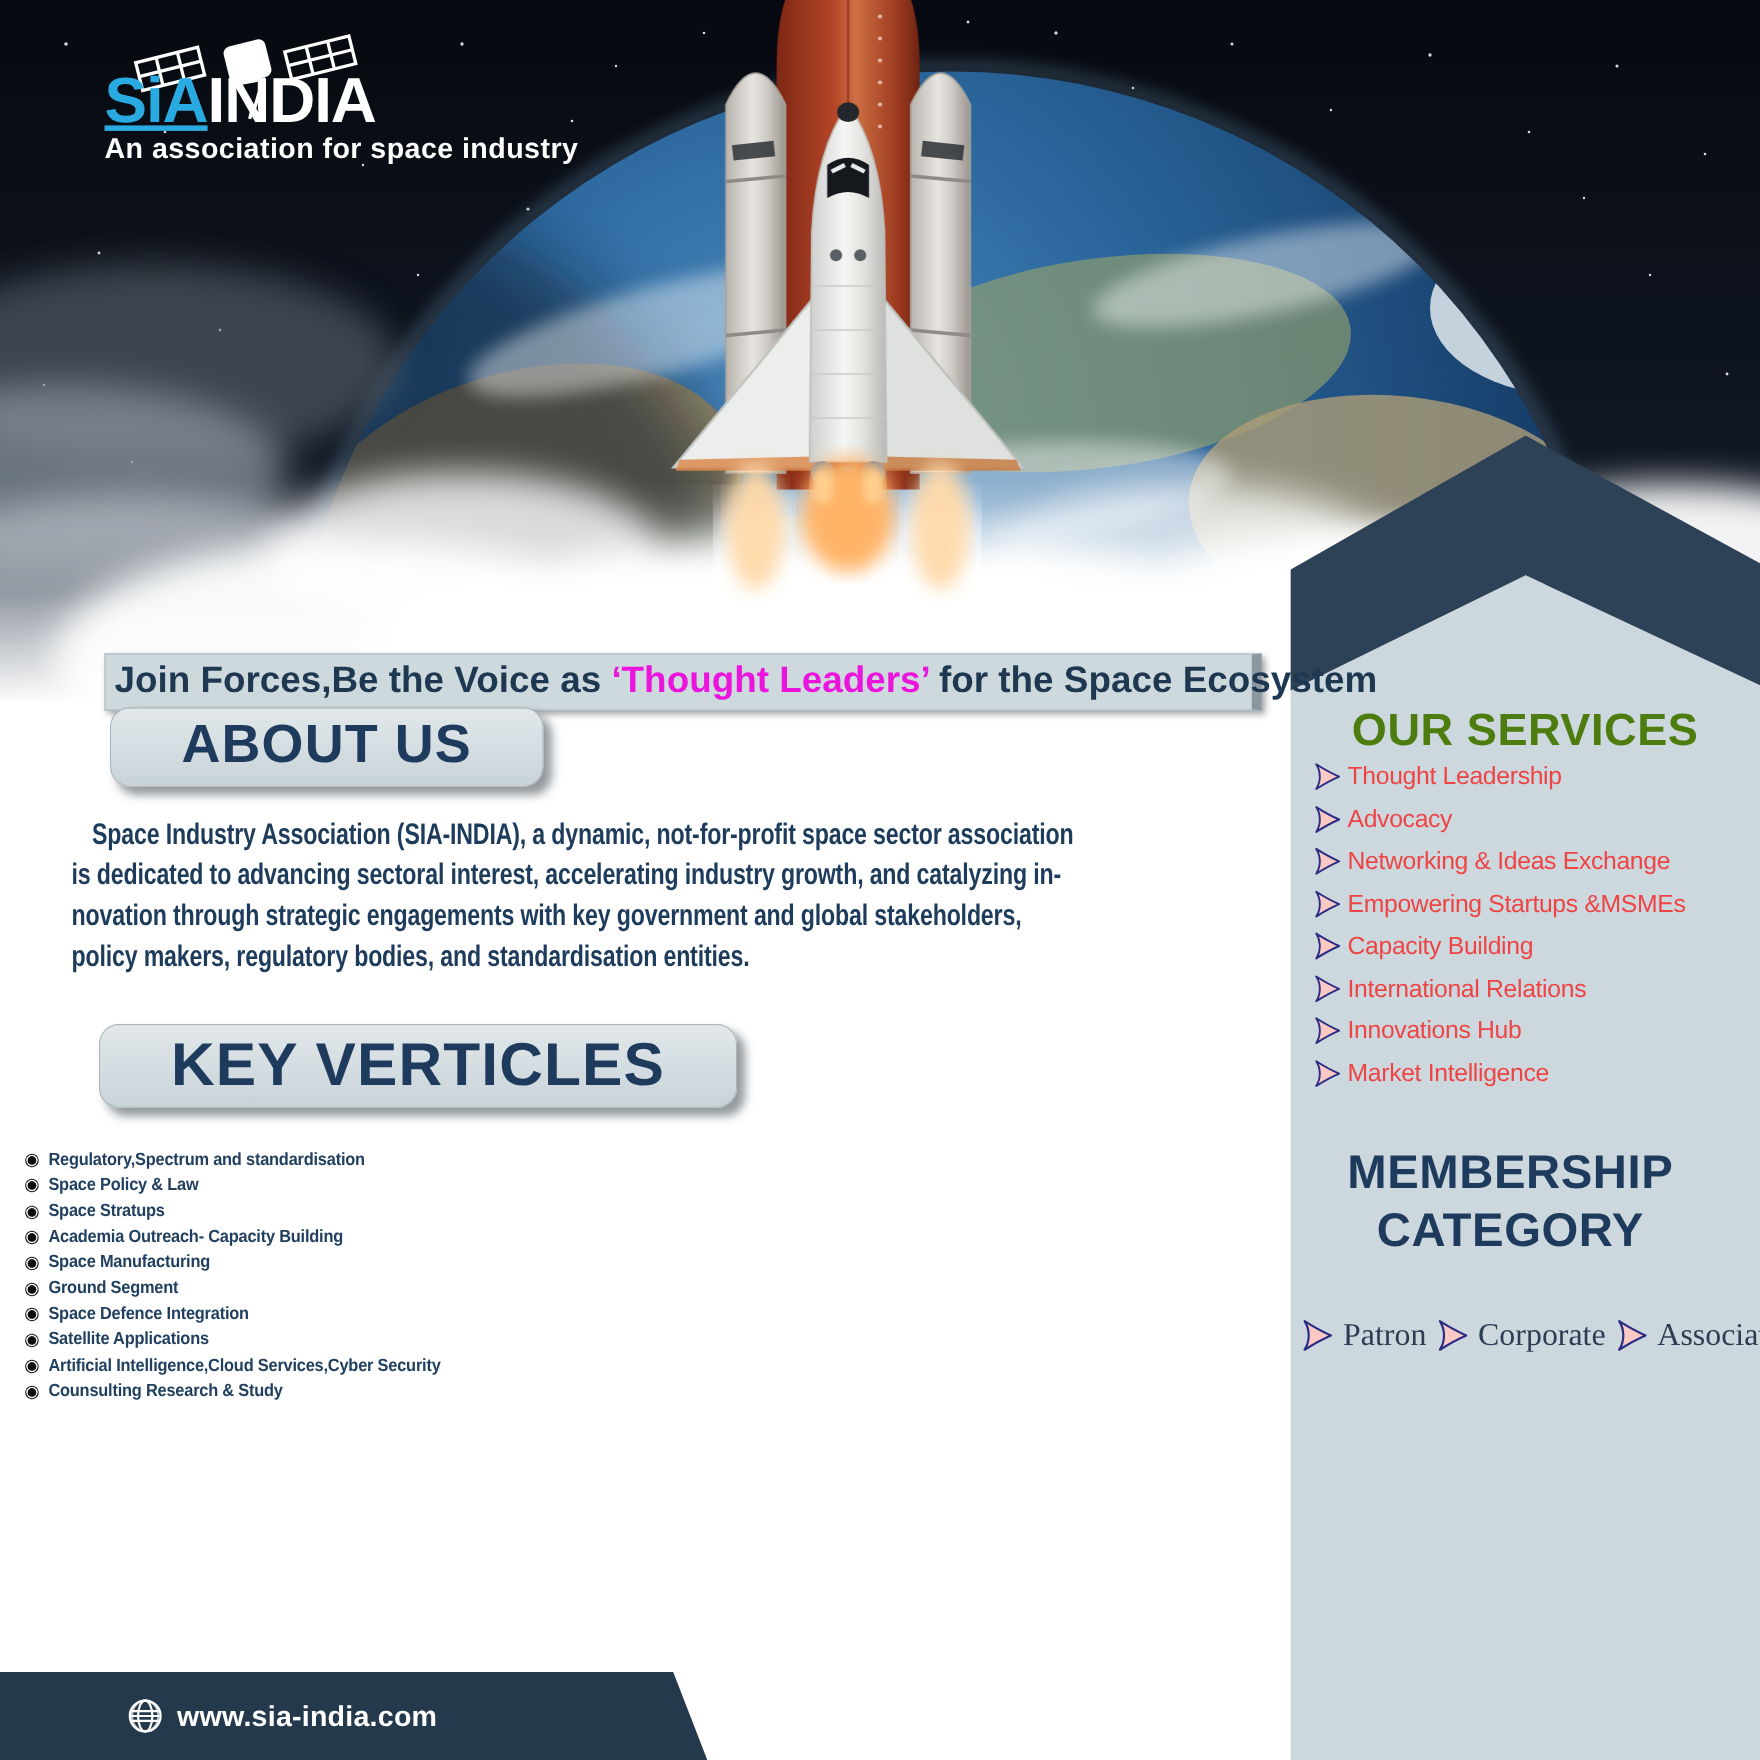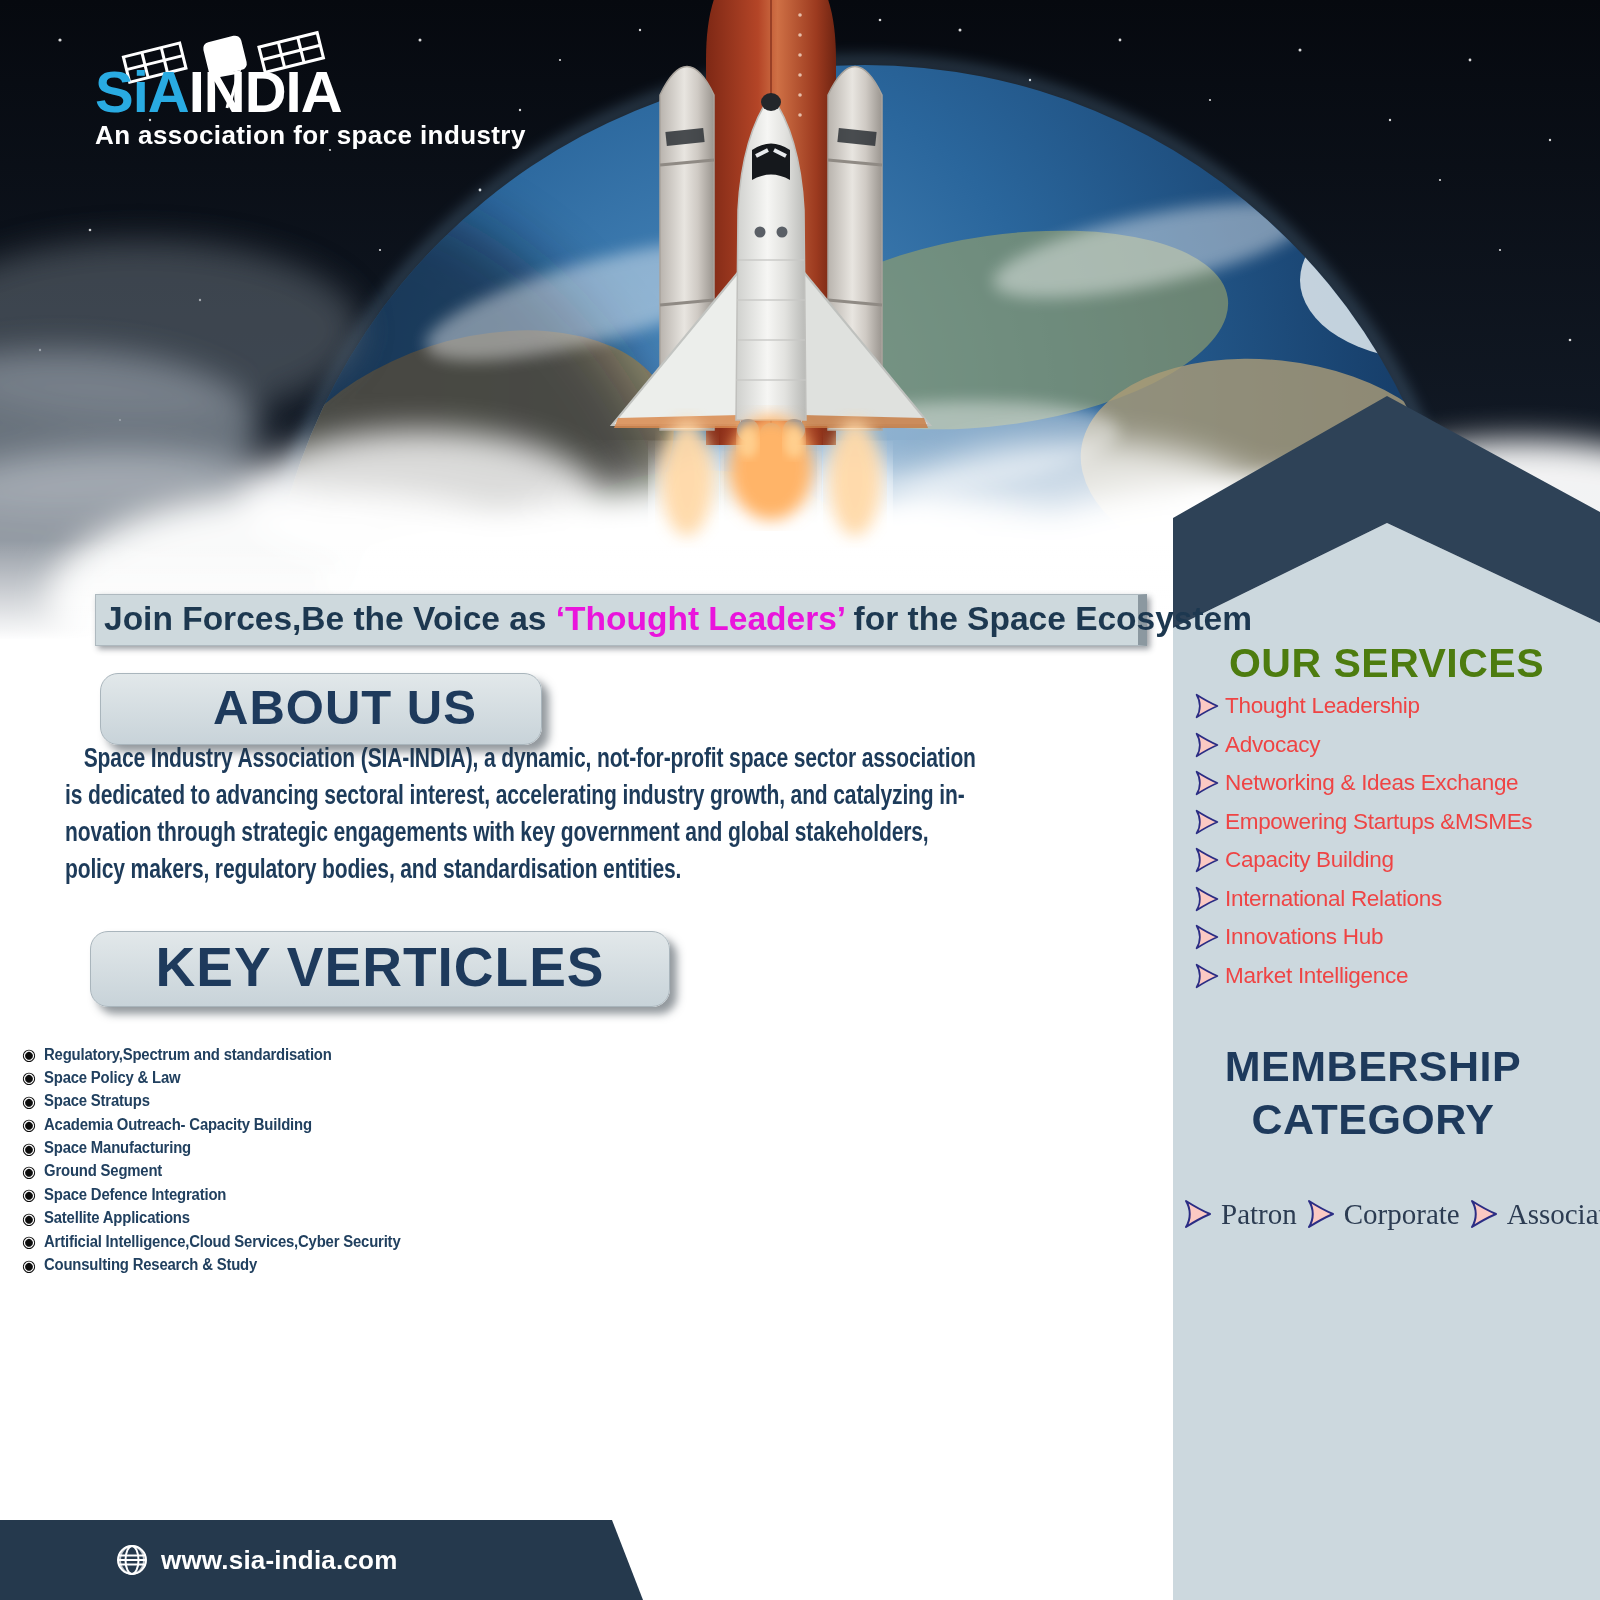--- a/index.html
+++ b/index.html
@@ -6,37 +6,37 @@
   #page{position:relative;width:1600px;height:1600px;background:#ffffff;overflow:hidden;
         font-family:"Liberation Sans",sans-serif;}
 
   
   #hero{position:absolute;left:0;top:0;width:1600px;height:640px;}
 
   
   .logo{position:absolute;left:95px;top:22px;z-index:30;}
   .logo-sat{position:absolute;left:14px;top:2px;}
   .logo-text{position:relative;margin-top:40px;font-weight:bold;font-size:58px;line-height:60px;letter-spacing:-1px;}
-  .logo-sia{color:#29abe2;}
+  .logo-sia{color:#29abe2;text-decoration:underline;}
   .logo-india{color:#ffffff;}
   .logo-tagline{color:#ffffff;font-weight:bold;font-size:26px;letter-spacing:.4px;margin-top:-2px;}
 
   
   .banner{position:absolute;left:95px;top:577px;width:1034px;height:50px;z-index:20;
           background:#ced9dd;border:1px solid #aeb9bf;border-right:9px solid #8b98a0;
           box-shadow:3px 3px 6px rgba(30,40,50,.45);
           font-weight:bold;font-size:33.5px;line-height:48px;color:#1d3850;
           padding-left:8px;white-space:nowrap;margin-top:17px;}
   .banner .hl{color:#ea14dc;}
 
   
   .pill{position:absolute;z-index:20;background:linear-gradient(#e2e8ea,#c8d3d9);
         border:1px solid #a9b5bc;border-radius:18px;color:#1e3a5c;font-weight:bold;
         text-align:center;box-shadow:7px 7px 9px rgba(40,52,62,.5);}
-  .pill-about{left:100px;top:673px;width:392px;height:70px;font-size:49px;line-height:66px;letter-spacing:1px;padding-left:48px;}
+  .pill-about{left:100px;top:643px;width:392px;height:70px;font-size:49px;line-height:66px;letter-spacing:1px;}
   .pill-kv{left:90px;top:931px;width:578px;height:74px;font-size:55px;line-height:70px;letter-spacing:1px;}
 
   
   .about-par{position:absolute;left:65px;top:740px;width:1110px;color:#1d3b5a;font-weight:bold;}
   .about-line{font-size:27px;line-height:37px;white-space:nowrap;
               transform:scaleX(.78);transform-origin:0 0;letter-spacing:-.2px;}
   .about-line.first{text-indent:24px;}
 
   
   .kv-list{position:absolute;left:22px;top:1046px;z-index:20;list-style:none;margin:0;padding:0;}

